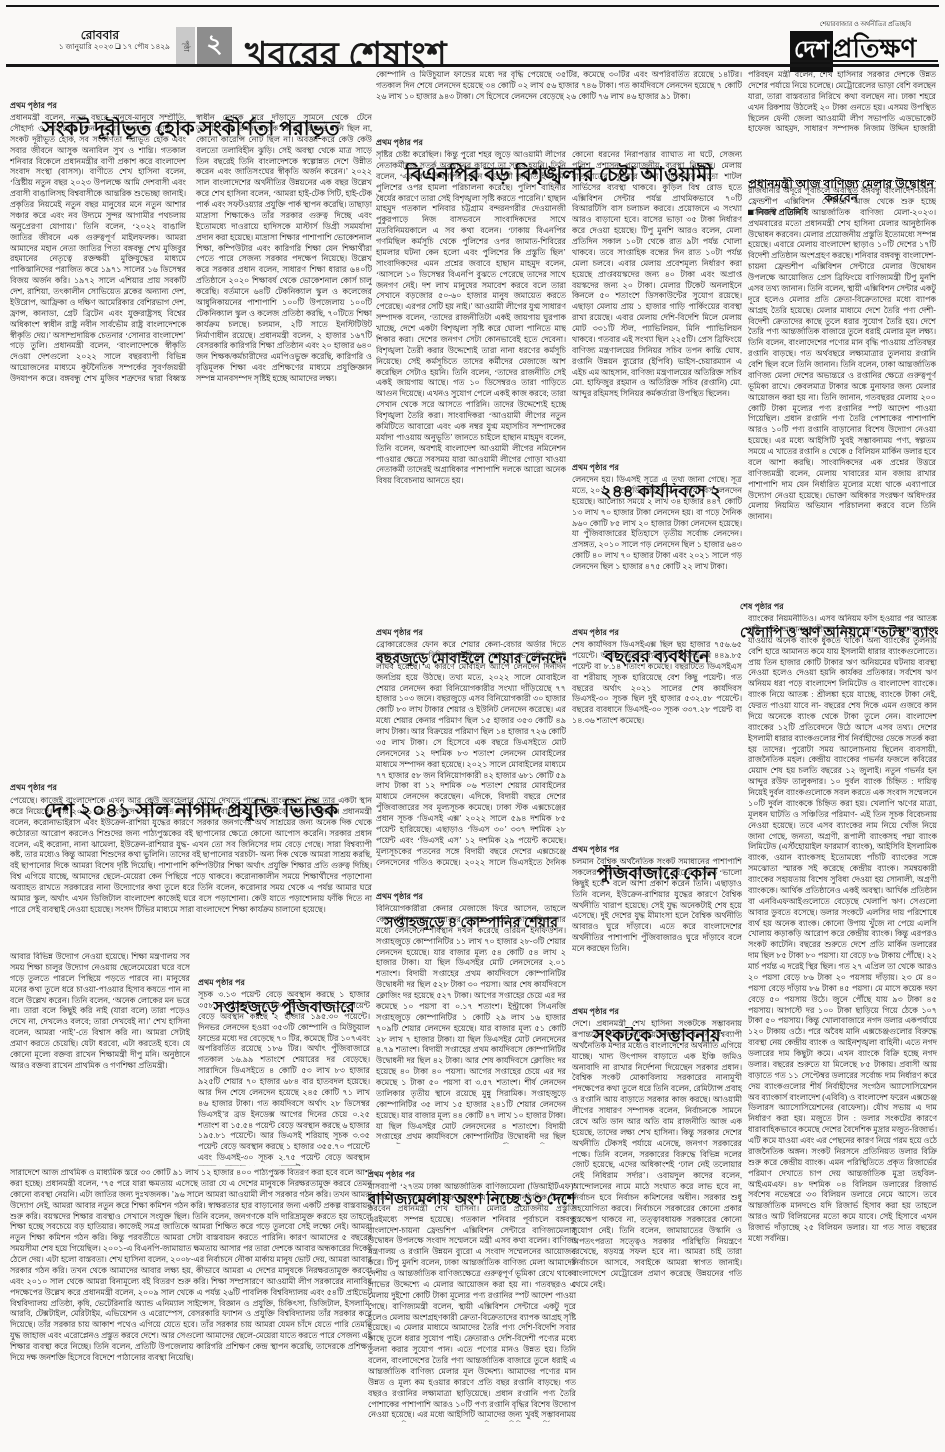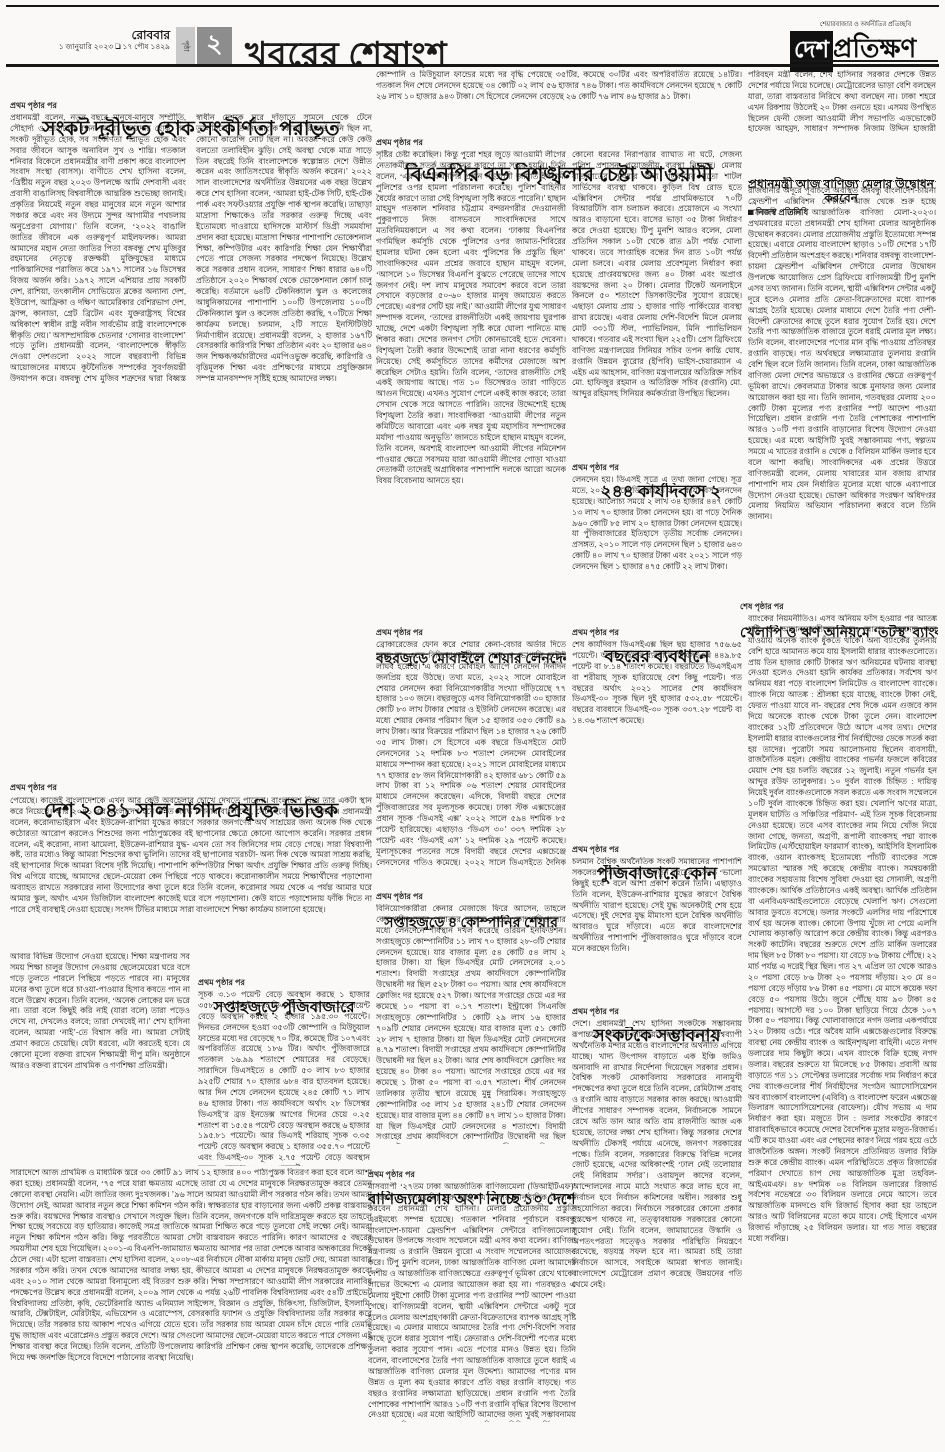--- a/index.html
+++ b/index.html
@@ -1,21 +1,21 @@
 <!DOCTYPE html>
 <html lang="bn"><head>
 <meta charset="utf-8">
 <style>
   html,body{margin:0;padding:0;}
   body{width:945px;height:1452px;position:relative;background:#faf9f7;font-family:"Liberation Serif",serif;color:#1a1a1a;overflow:hidden;}
   .abs{position:absolute;}
   .rule{background:#161616;}
   
   .dateblock{text-align:right;line-height:1.15;}
-  .weekday{font-size:12px;font-weight:bold;}
+  .weekday{font-size:12px;font-weight:bold;text-align:center;}
   .dateline{font-size:7.5px;color:#222;}
   .pglight{background:#c9c9c9;display:flex;align-items:center;justify-content:center;}
   .pgword{font-size:7px;color:#333;transform:rotate(90deg);white-space:nowrap;}
   .pgdark{background:#8d8d8d;display:flex;align-items:center;justify-content:center;}
   .pgnum{color:#fff;font-size:25px;font-weight:bold;}
   .secttitle{font-size:34px;font-weight:bold;letter-spacing:0.5px;white-space:nowrap;}
   .tagline{font-size:6.5px;text-align:center;color:#222;white-space:nowrap;}
   .mast{white-space:nowrap;}
   .mastbox{background:#111;color:#fff;font-size:23px;font-weight:bold;padding:0 4px 2px 4px;display:inline-block;}
   .mastrest{color:#0d0d0d;font-size:26px;font-weight:bold;}

